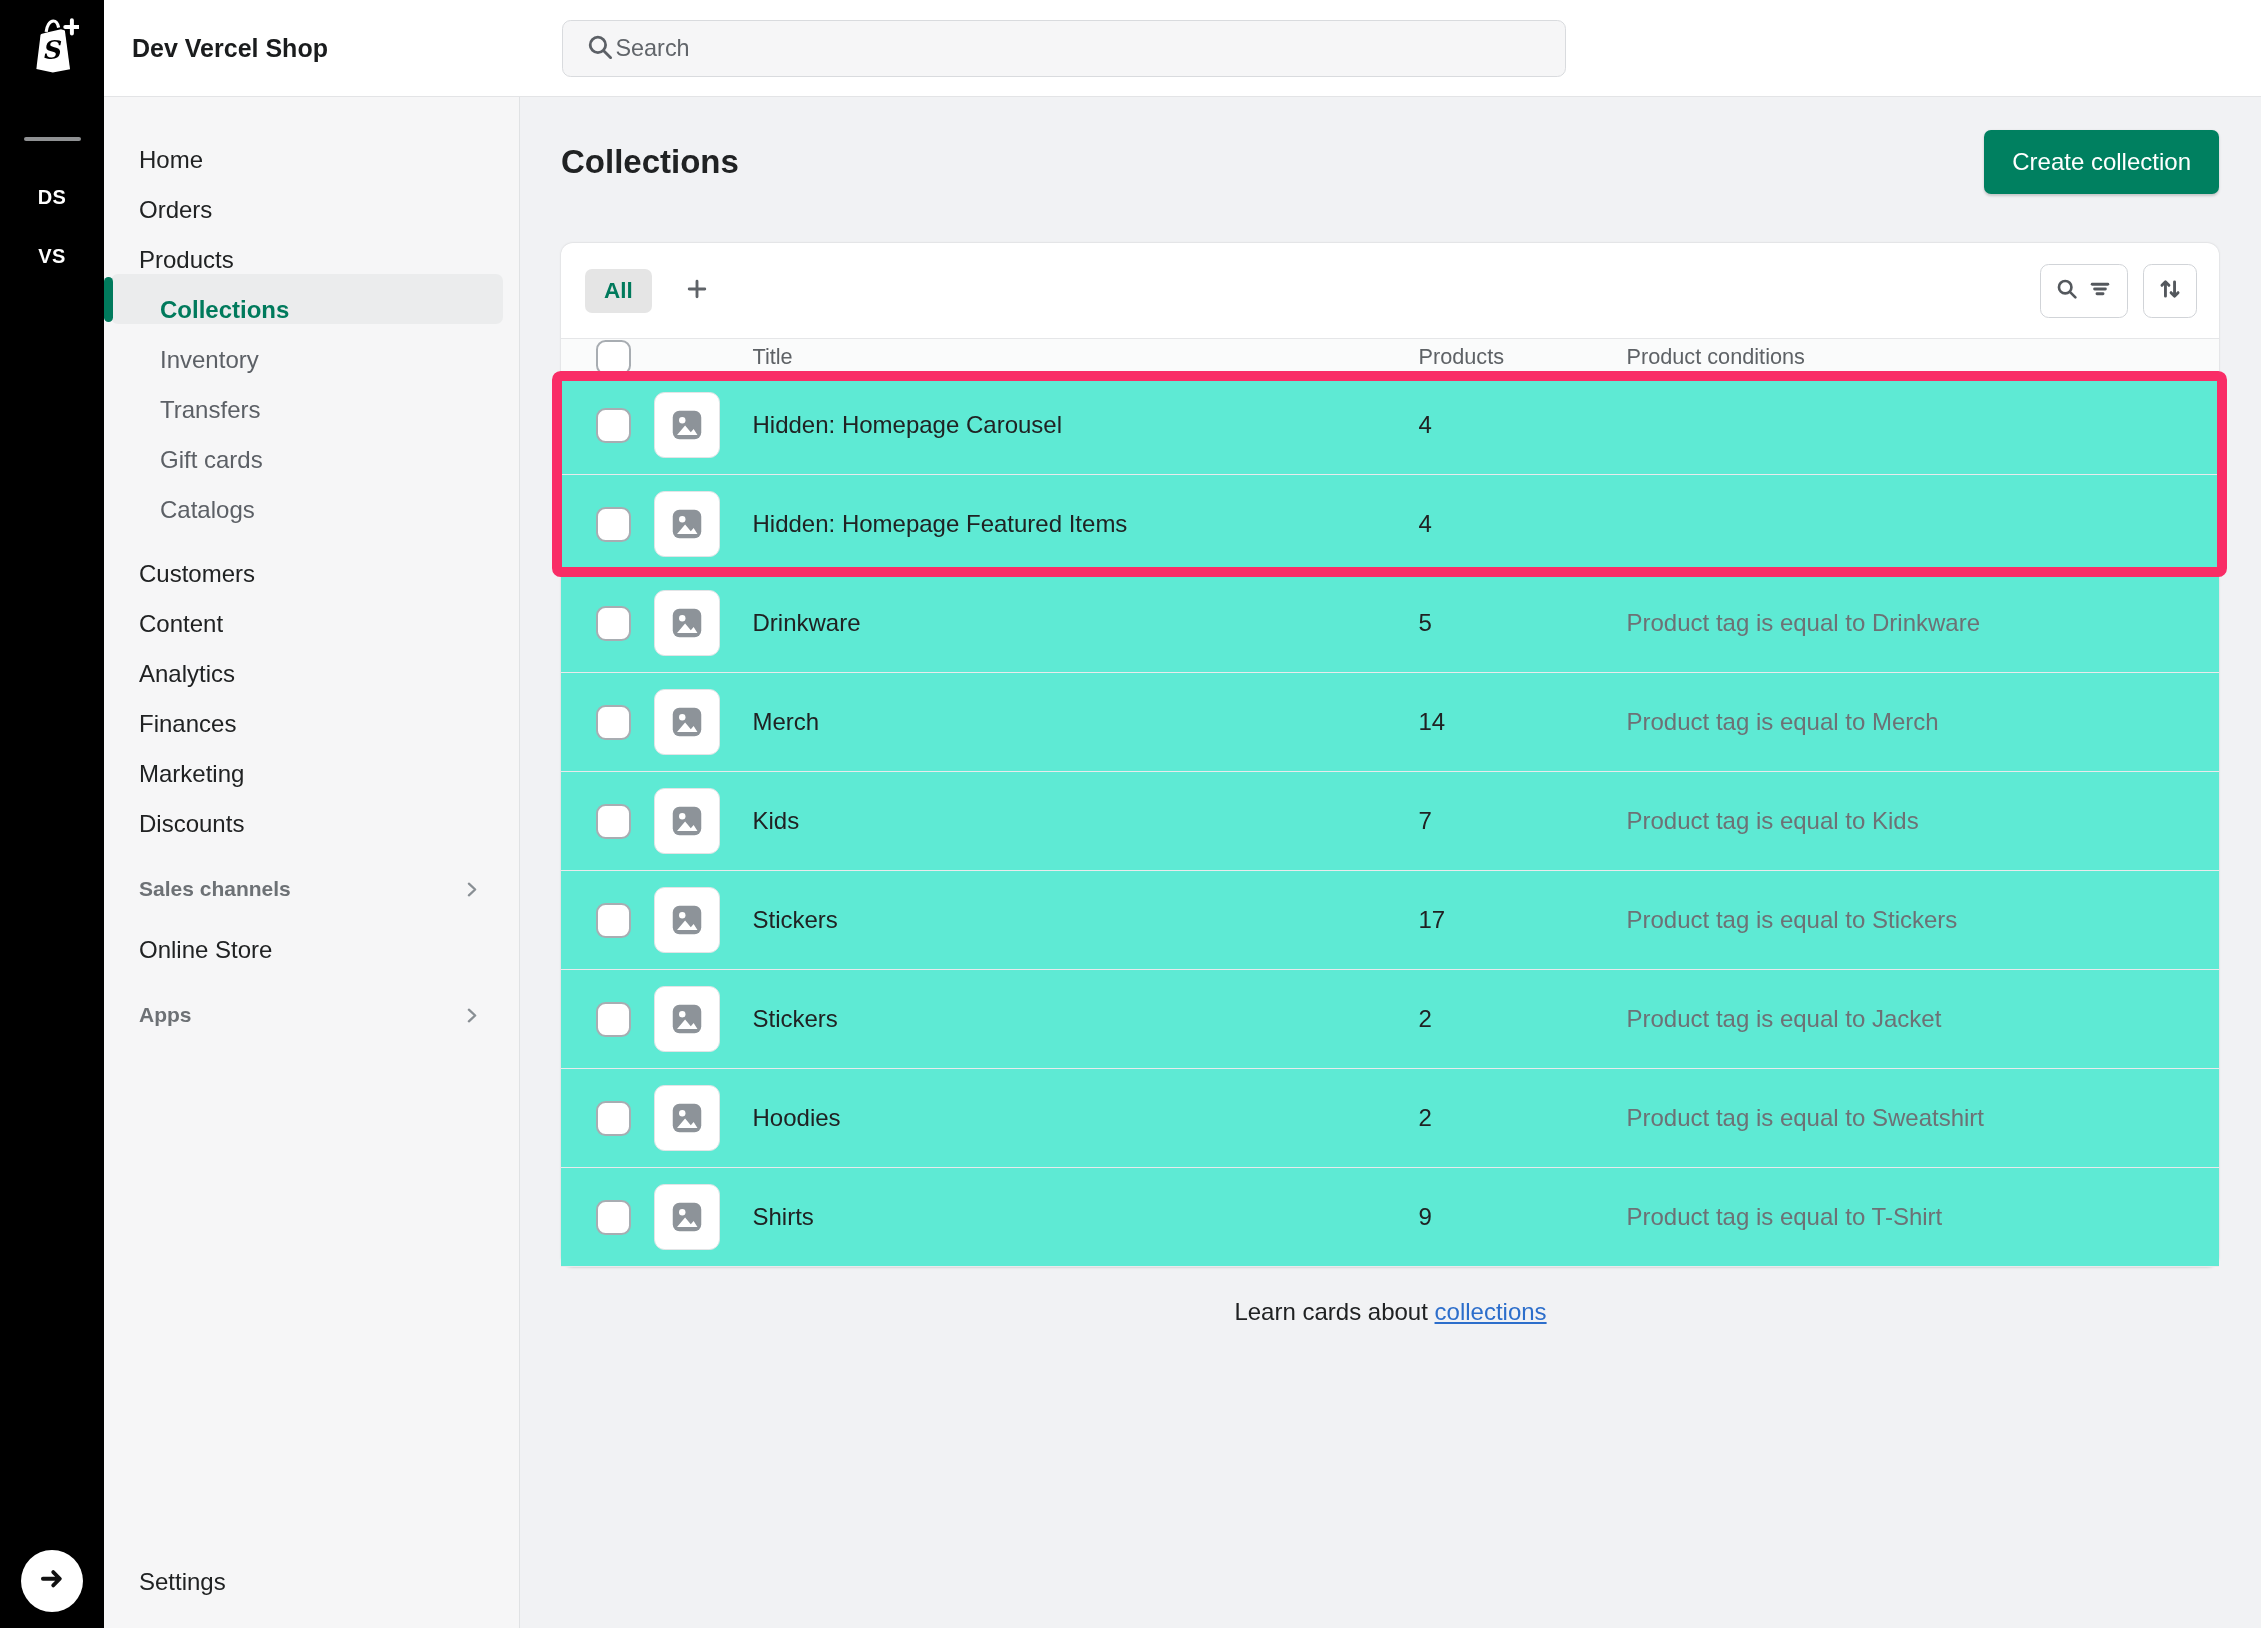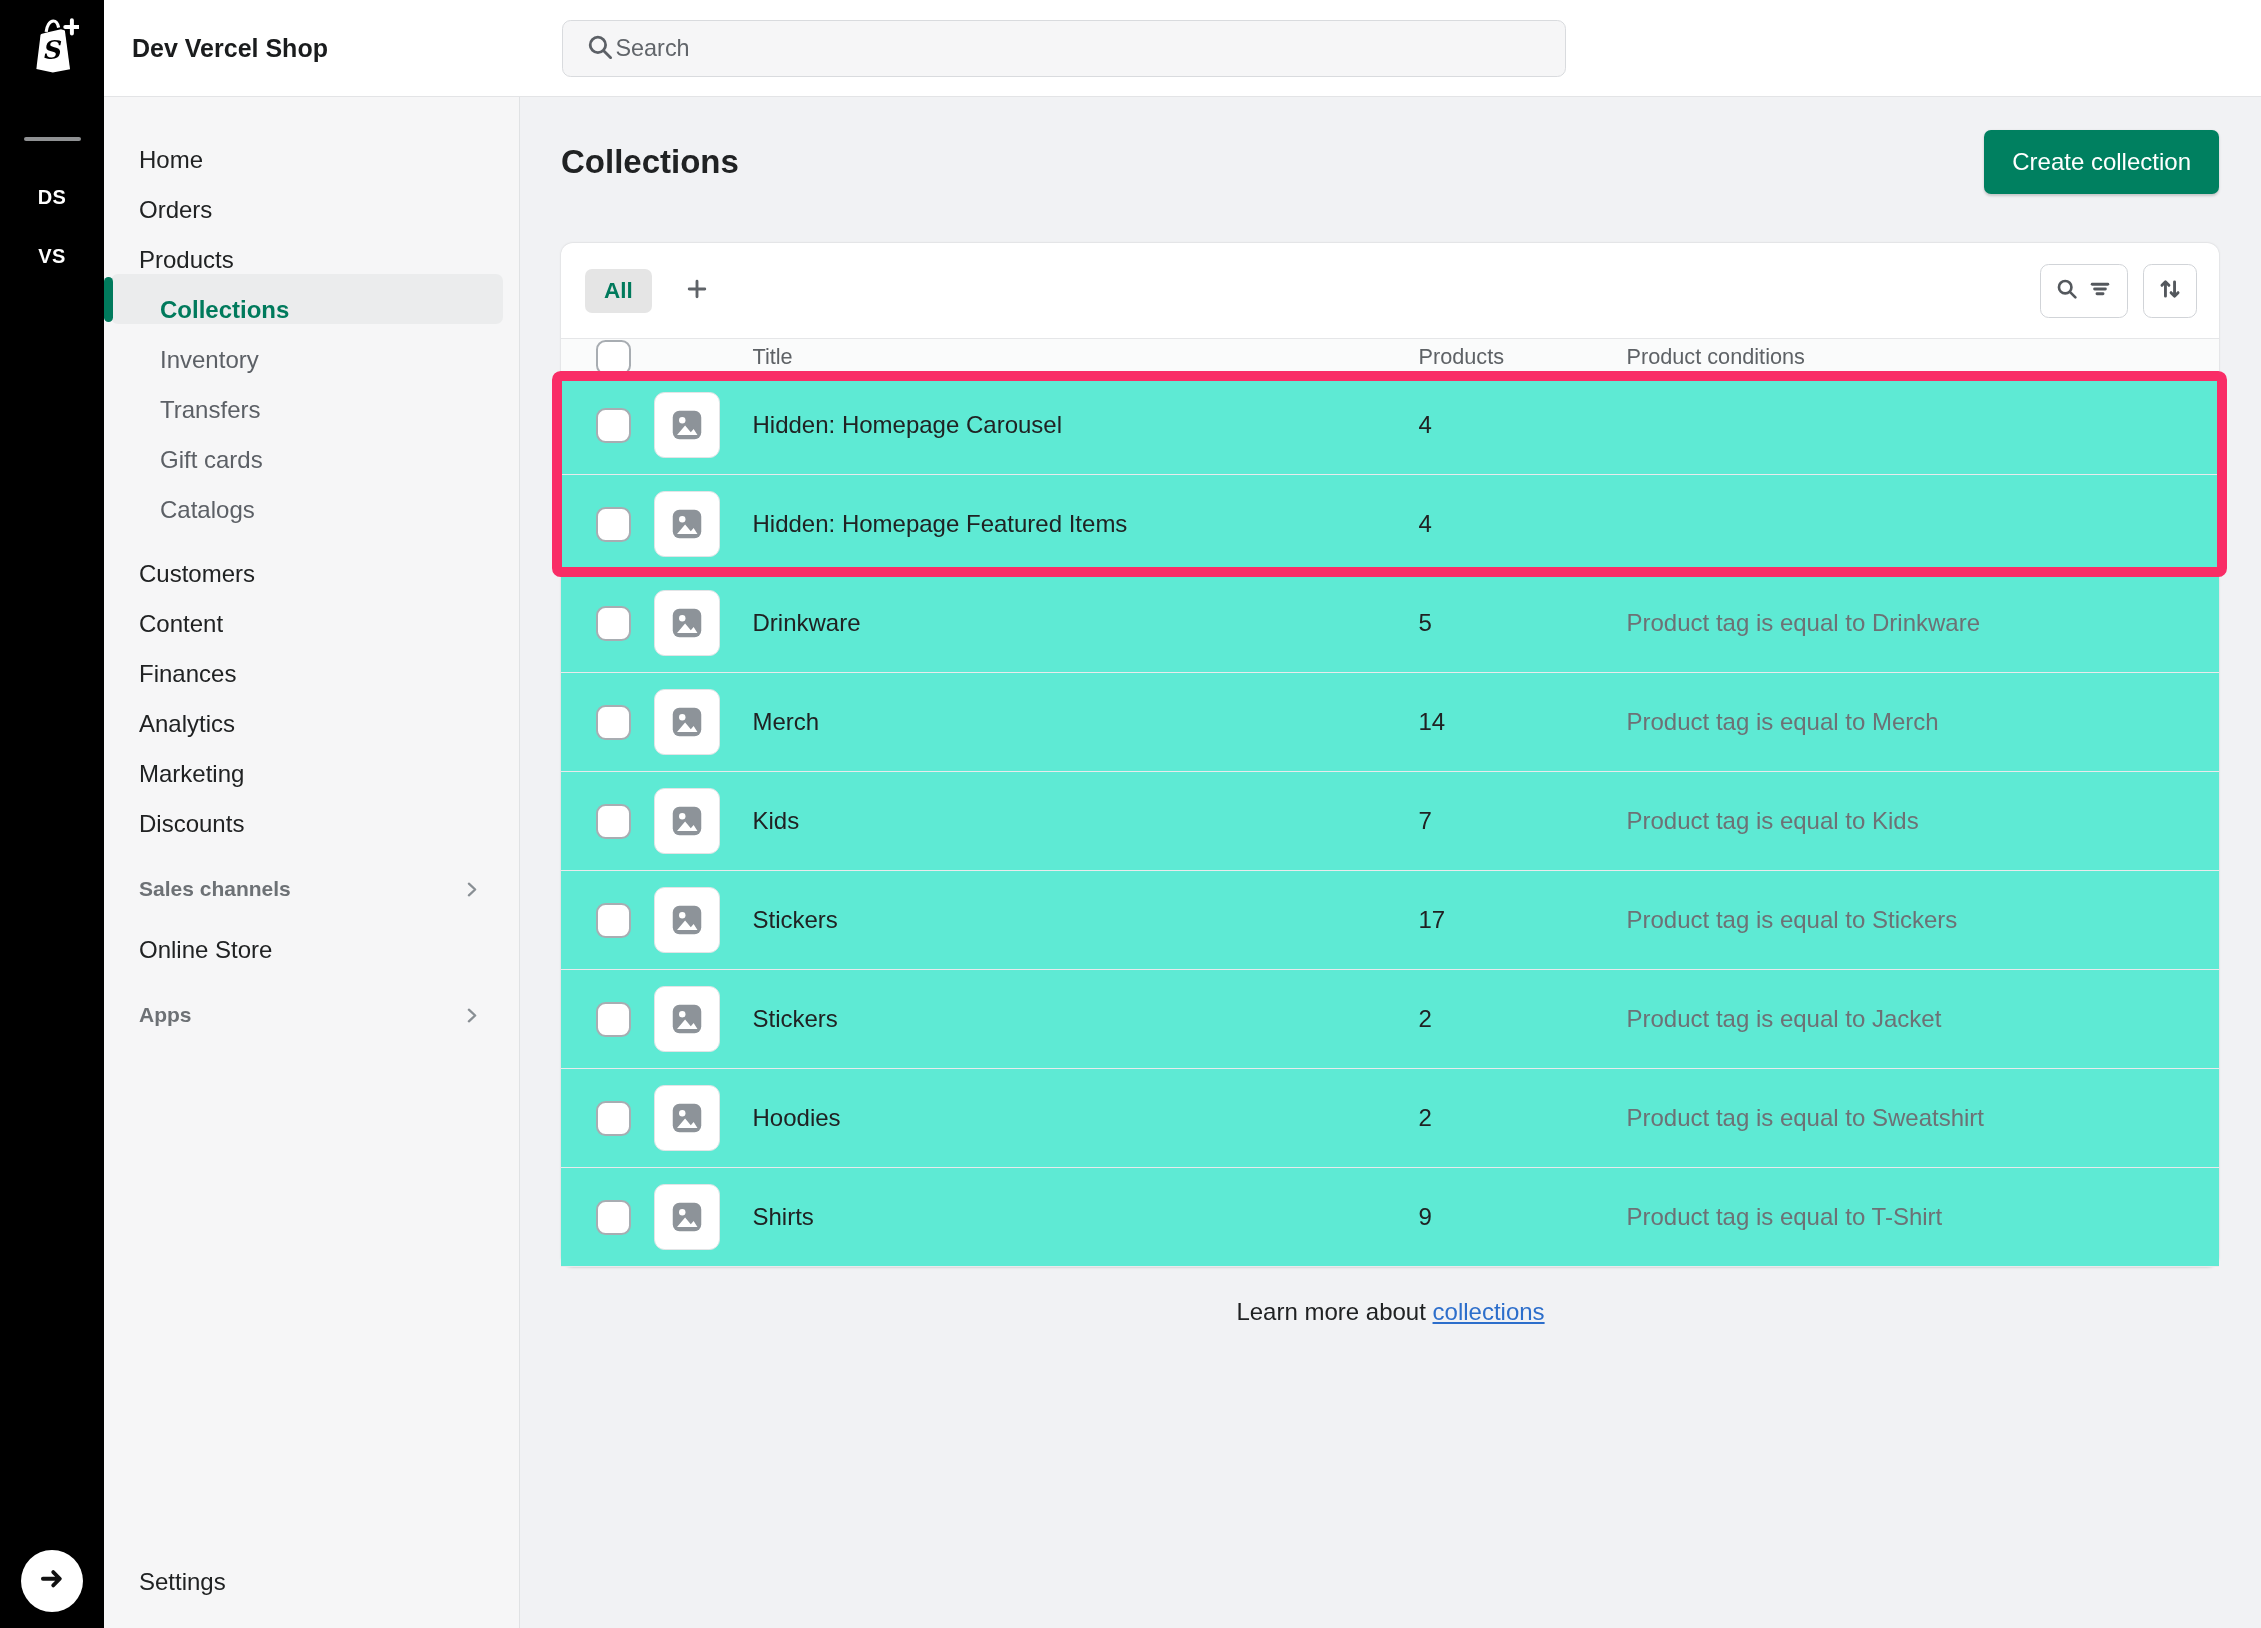--- a/index.html
+++ b/index.html
@@ -172,24 +172,24 @@
             <span>Catalogs</span>
           </div>
         <div class="nav-gap"></div>
         <div class="nav-item">
             <span>Customers</span>
           </div>
         <div class="nav-item">
             <span>Content</span>
           </div>
         <div class="nav-item">
+            <span>Analytics</span>
+          </div>
+        <div class="nav-item">
             <span>Finances</span>
-          </div>
-        <div class="nav-item">
-            <span>Analytics</span>
           </div>
         <div class="nav-item">
             <span>Marketing</span>
           </div>
         <div class="nav-item">
             <span>Discounts</span>
           </div>
 
         <div class="nav-heading">
           <span>Sales channels</span>
@@ -422,20 +422,20 @@
               </div>
             <div class="c-title">Shirts</div>
             <div class="c-products">9</div>
             <div class="c-cond">Product tag is equal to T-Shirt</div>
           </div>
 
           <div class="annotation"></div>
         </div>
 
         <div class="learn-more">
-          <span>Learn more about </span><a>collections</a>
+          <span>Learn cards about </span><a>collections</a>
         </div>
       </div>
 
     </div>
   </div>
 </div>
 
 
 </body></html>

